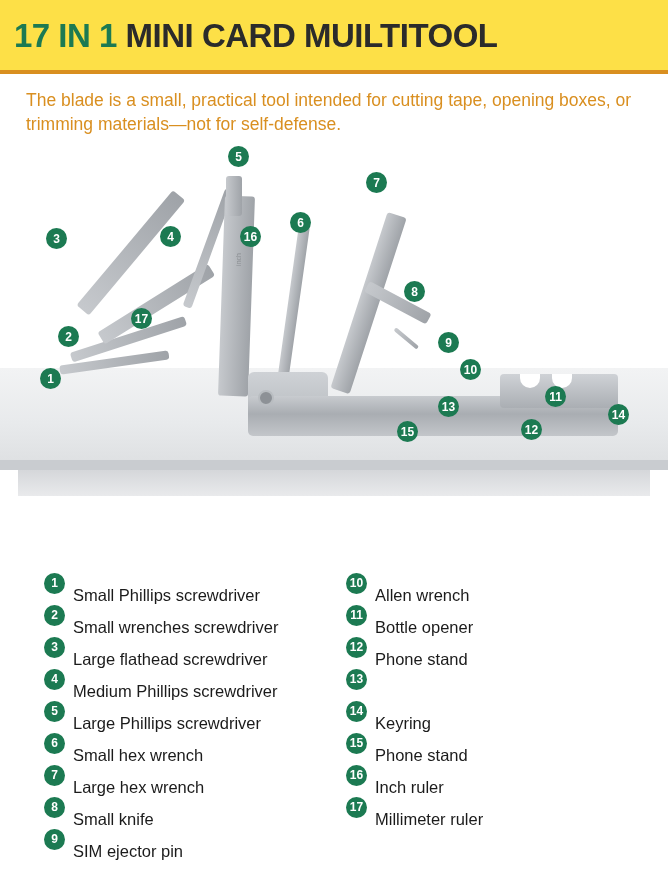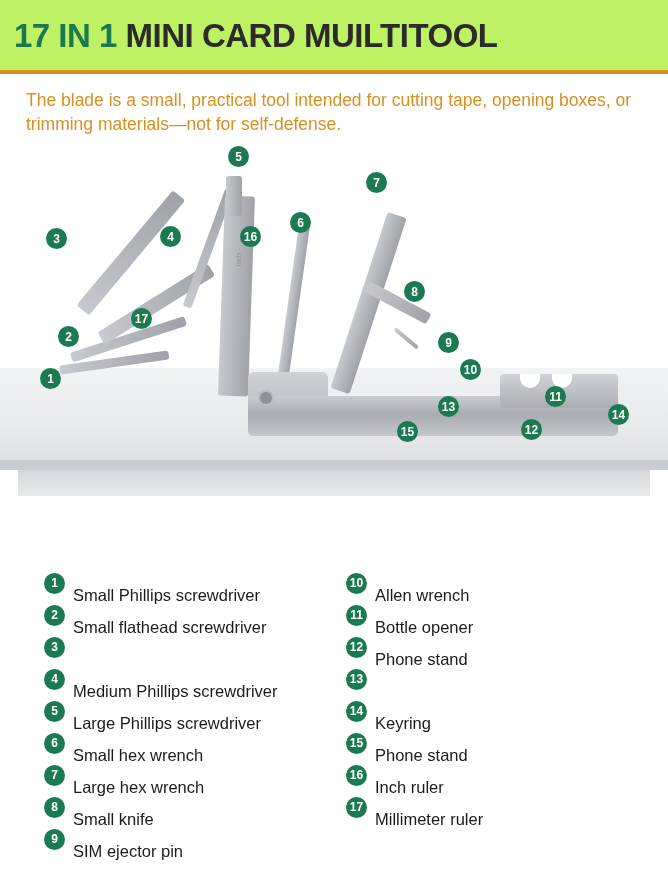--- a/index.html
+++ b/index.html
@@ -11,21 +11,21 @@
     height: 879px;
     background: #ffffff;
     font-family: "Liberation Sans", sans-serif;
     overflow: hidden;
     position: relative;
   }
 
   
   .header {
     height: 70px;
-    background: #bef264;
+    background: #fde047;
     display: flex;
     align-items: center;
     padding-left: 14px;
     box-sizing: border-box;
   }
   .header-title {
     font-size: 33px;
     font-weight: bold;
     letter-spacing: -0.5px;
     white-space: nowrap;
@@ -304,24 +304,25 @@
 </div>
 
 <div class="legend">
   <div class="legend-col left">
     <div class="legend-item">
         <div class="legend-num">1</div>
         <div class="legend-label">Small Phillips screwdriver</div>
       </div>
     <div class="legend-item">
         <div class="legend-num">2</div>
-        <div class="legend-label">Small flathead screwdriver</div>
+        <div class="legend-label">Small wrenches screwdriver</div>
       </div>
     <div class="legend-item">
         <div class="legend-num">3</div>
+        <div class="legend-label">Large flathead screwdriver</div>
       </div>
     <div class="legend-item">
         <div class="legend-num">4</div>
         <div class="legend-label">Medium Phillips screwdriver</div>
       </div>
     <div class="legend-item">
         <div class="legend-num">5</div>
         <div class="legend-label">Large Phillips screwdriver</div>
       </div>
     <div class="legend-item">

